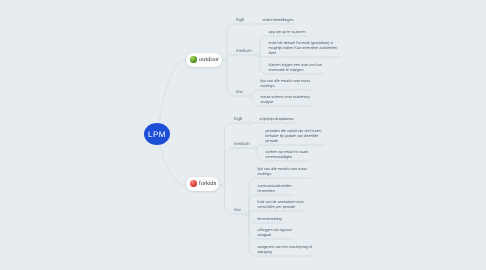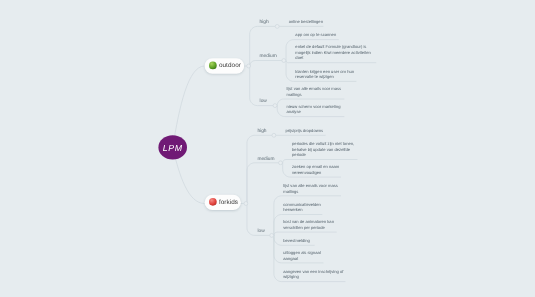--- a/index.html
+++ b/index.html
@@ -4,22 +4,22 @@
 <style>
   html,body{margin:0;padding:0;}
   body{width:486px;height:270px;background:#e6ecef;overflow:hidden;
        font-family:"Liberation Sans",sans-serif;-webkit-font-smoothing:antialiased;text-rendering:geometricPrecision;}
   #root{position:relative;width:486px;height:270px;}
   svg#wires{position:absolute;left:0;top:0;width:486px;height:270px;}
   .node{position:absolute;}
 
   .root-node{
     width:26px;height:22px;border-radius:50%;
-    background:#701a75;color:#fff;display:flex;align-items:center;
-    justify-content:center;font-size:8px;letter-spacing:.5px;font-style:italic;
+    background:#1d4ed8;color:#fff;display:flex;align-items:center;
+    justify-content:center;font-size:8px;letter-spacing:.5px;
   }
   .pill{
     background:#fdfdfd;border-radius:7px;height:13.5px;
     display:flex;align-items:center;padding:0 2.5px 0 3.5px;
     box-shadow:0 0.8px 2.2px rgba(55,80,95,.20);
     white-space:nowrap;
   }
   .pill .dot{width:7px;height:7px;border-radius:50%;margin-right:2.5px;flex:none;}
   .pill .plabel{font-size:5.8px;color:#3b3b3b;letter-spacing:.05px;}
 

